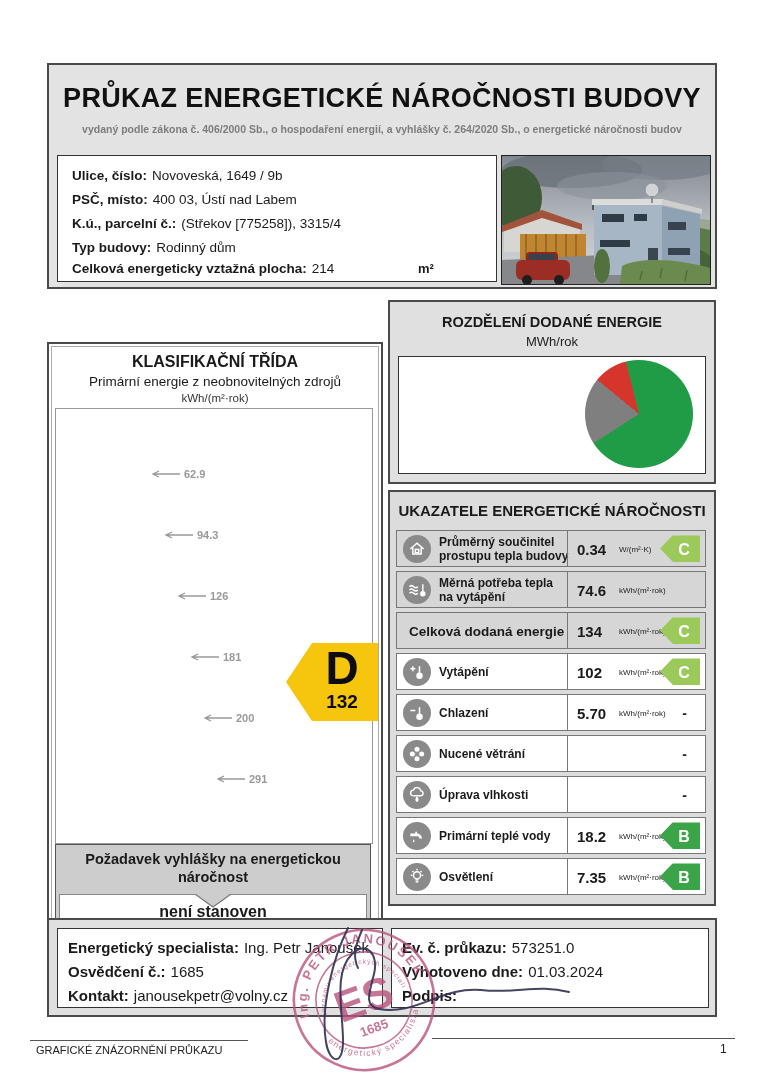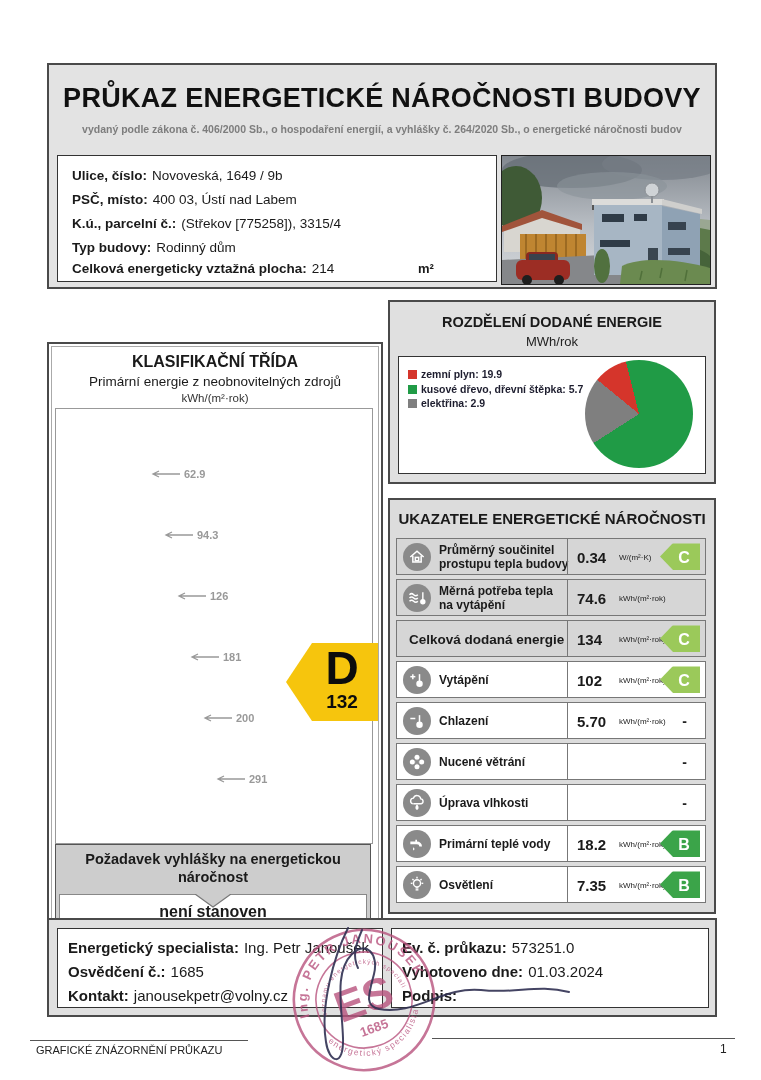--- a/index.html
+++ b/index.html
@@ -46,21 +46,21 @@
   .pie-title{left:0;right:0;top:12px;text-align:center;font-size:14.5px;font-weight:800;}
   .pie-unit{left:0;right:0;top:32px;text-align:center;font-size:13px;color:#222;}
   .pie-inner{left:8px;top:54px;right:8px;bottom:8px;background:#fff;border:1px solid #333;}
   .legend{left:9px;top:12px;}
   .leg-row{display:flex;align-items:flex-start;gap:4px;margin-bottom:3px;}
   .leg-sq{width:9px;height:9px;margin-top:1px;flex:none;}
   .leg-txt{font-size:10.5px;font-weight:700;color:#1d1d2e;line-height:1.1;}
   .pie{right:12px;top:3px;width:108px;height:108px;border-radius:50%;}
 
   
-  .ind-panel{left:388px;top:490px;width:324px;height:412px;background:#dcdcdc;border:2px solid #4a4a4a;margin-top:8px;}
+  .ind-panel{left:388px;top:490px;width:324px;height:412px;background:#dcdcdc;border:2px solid #4a4a4a;}
   .ind-title{left:0;right:0;top:10px;text-align:center;font-size:15px;font-weight:800;}
   .irow{position:absolute;left:6px;width:310px;height:37px;background:#fff;border:1px solid #777;box-sizing:border-box;}
   .irow.shade{background:#d6d6d6;}
   .icn{position:absolute;left:6px;top:50%;transform:translateY(-50%);width:28px;height:28px;border-radius:50%;
        background:#8a8a8a;display:flex;align-items:center;justify-content:center;}
   .ilbl{position:absolute;left:42px;top:50%;transform:translateY(-50%);font-size:12px;font-weight:700;
         line-height:1.2;white-space:pre-line;}
   .tlbl{position:absolute;left:12px;top:50%;transform:translateY(-50%);font-size:13.5px;font-weight:800;white-space:nowrap;}
   .sep{position:absolute;left:170px;top:0;bottom:0;border-left:1px solid #777;}
   .ival{position:absolute;left:180px;top:50%;transform:translateY(-50%);font-size:15px;font-weight:800;}
@@ -273,34 +273,20 @@
       <div class="req-white">
         <div class="req-value">není stanoven</div>
       </div>
     </div>
   </div>
 
   <div class="abs pie-panel">
     <div class="abs pie-title">ROZDĚLENÍ DODANÉ ENERGIE</div>
     <div class="abs pie-unit">MWh/rok</div>
     <div class="abs pie-inner">
-      <div class="abs legend">
-        <div class="leg-row">
-          <span class="leg-sq" style="background: rgb(213, 53, 43);"></span>
-          <span class="leg-txt">zemní plyn: 19.9</span>
-        </div>
-        <div class="leg-row">
-          <span class="leg-sq" style="background: rgb(32, 155, 70);"></span>
-          <span class="leg-txt">kusové dřevo, dřevní štěpka: 5.7</span>
-        </div>
-        <div class="leg-row">
-          <span class="leg-sq" style="background: rgb(127, 127, 127);"></span>
-          <span class="leg-txt">elektřina: 2.9</span>
-        </div>
-      </div>
       <div class="abs pie" style="background: conic-gradient(from -14deg, rgb(32, 155, 70) 0deg, rgb(32, 155, 70) 251.368deg, rgb(127, 127, 127) 251.368deg, rgb(127, 127, 127) 323.368deg, rgb(213, 53, 43) 323.368deg, rgb(213, 53, 43) 360deg);"></div>
     </div>
   </div>
 
   <div class="abs ind-panel">
     <div class="abs ind-title">UKAZATELE ENERGETICKÉ NÁROČNOSTI</div>
 
     <div class="irow shade" style="top:38px">
       <span class="icn">
         <svg width="20" height="20" viewBox="0 0 24 24" fill="none" stroke="#fff" stroke-width="1.8">

